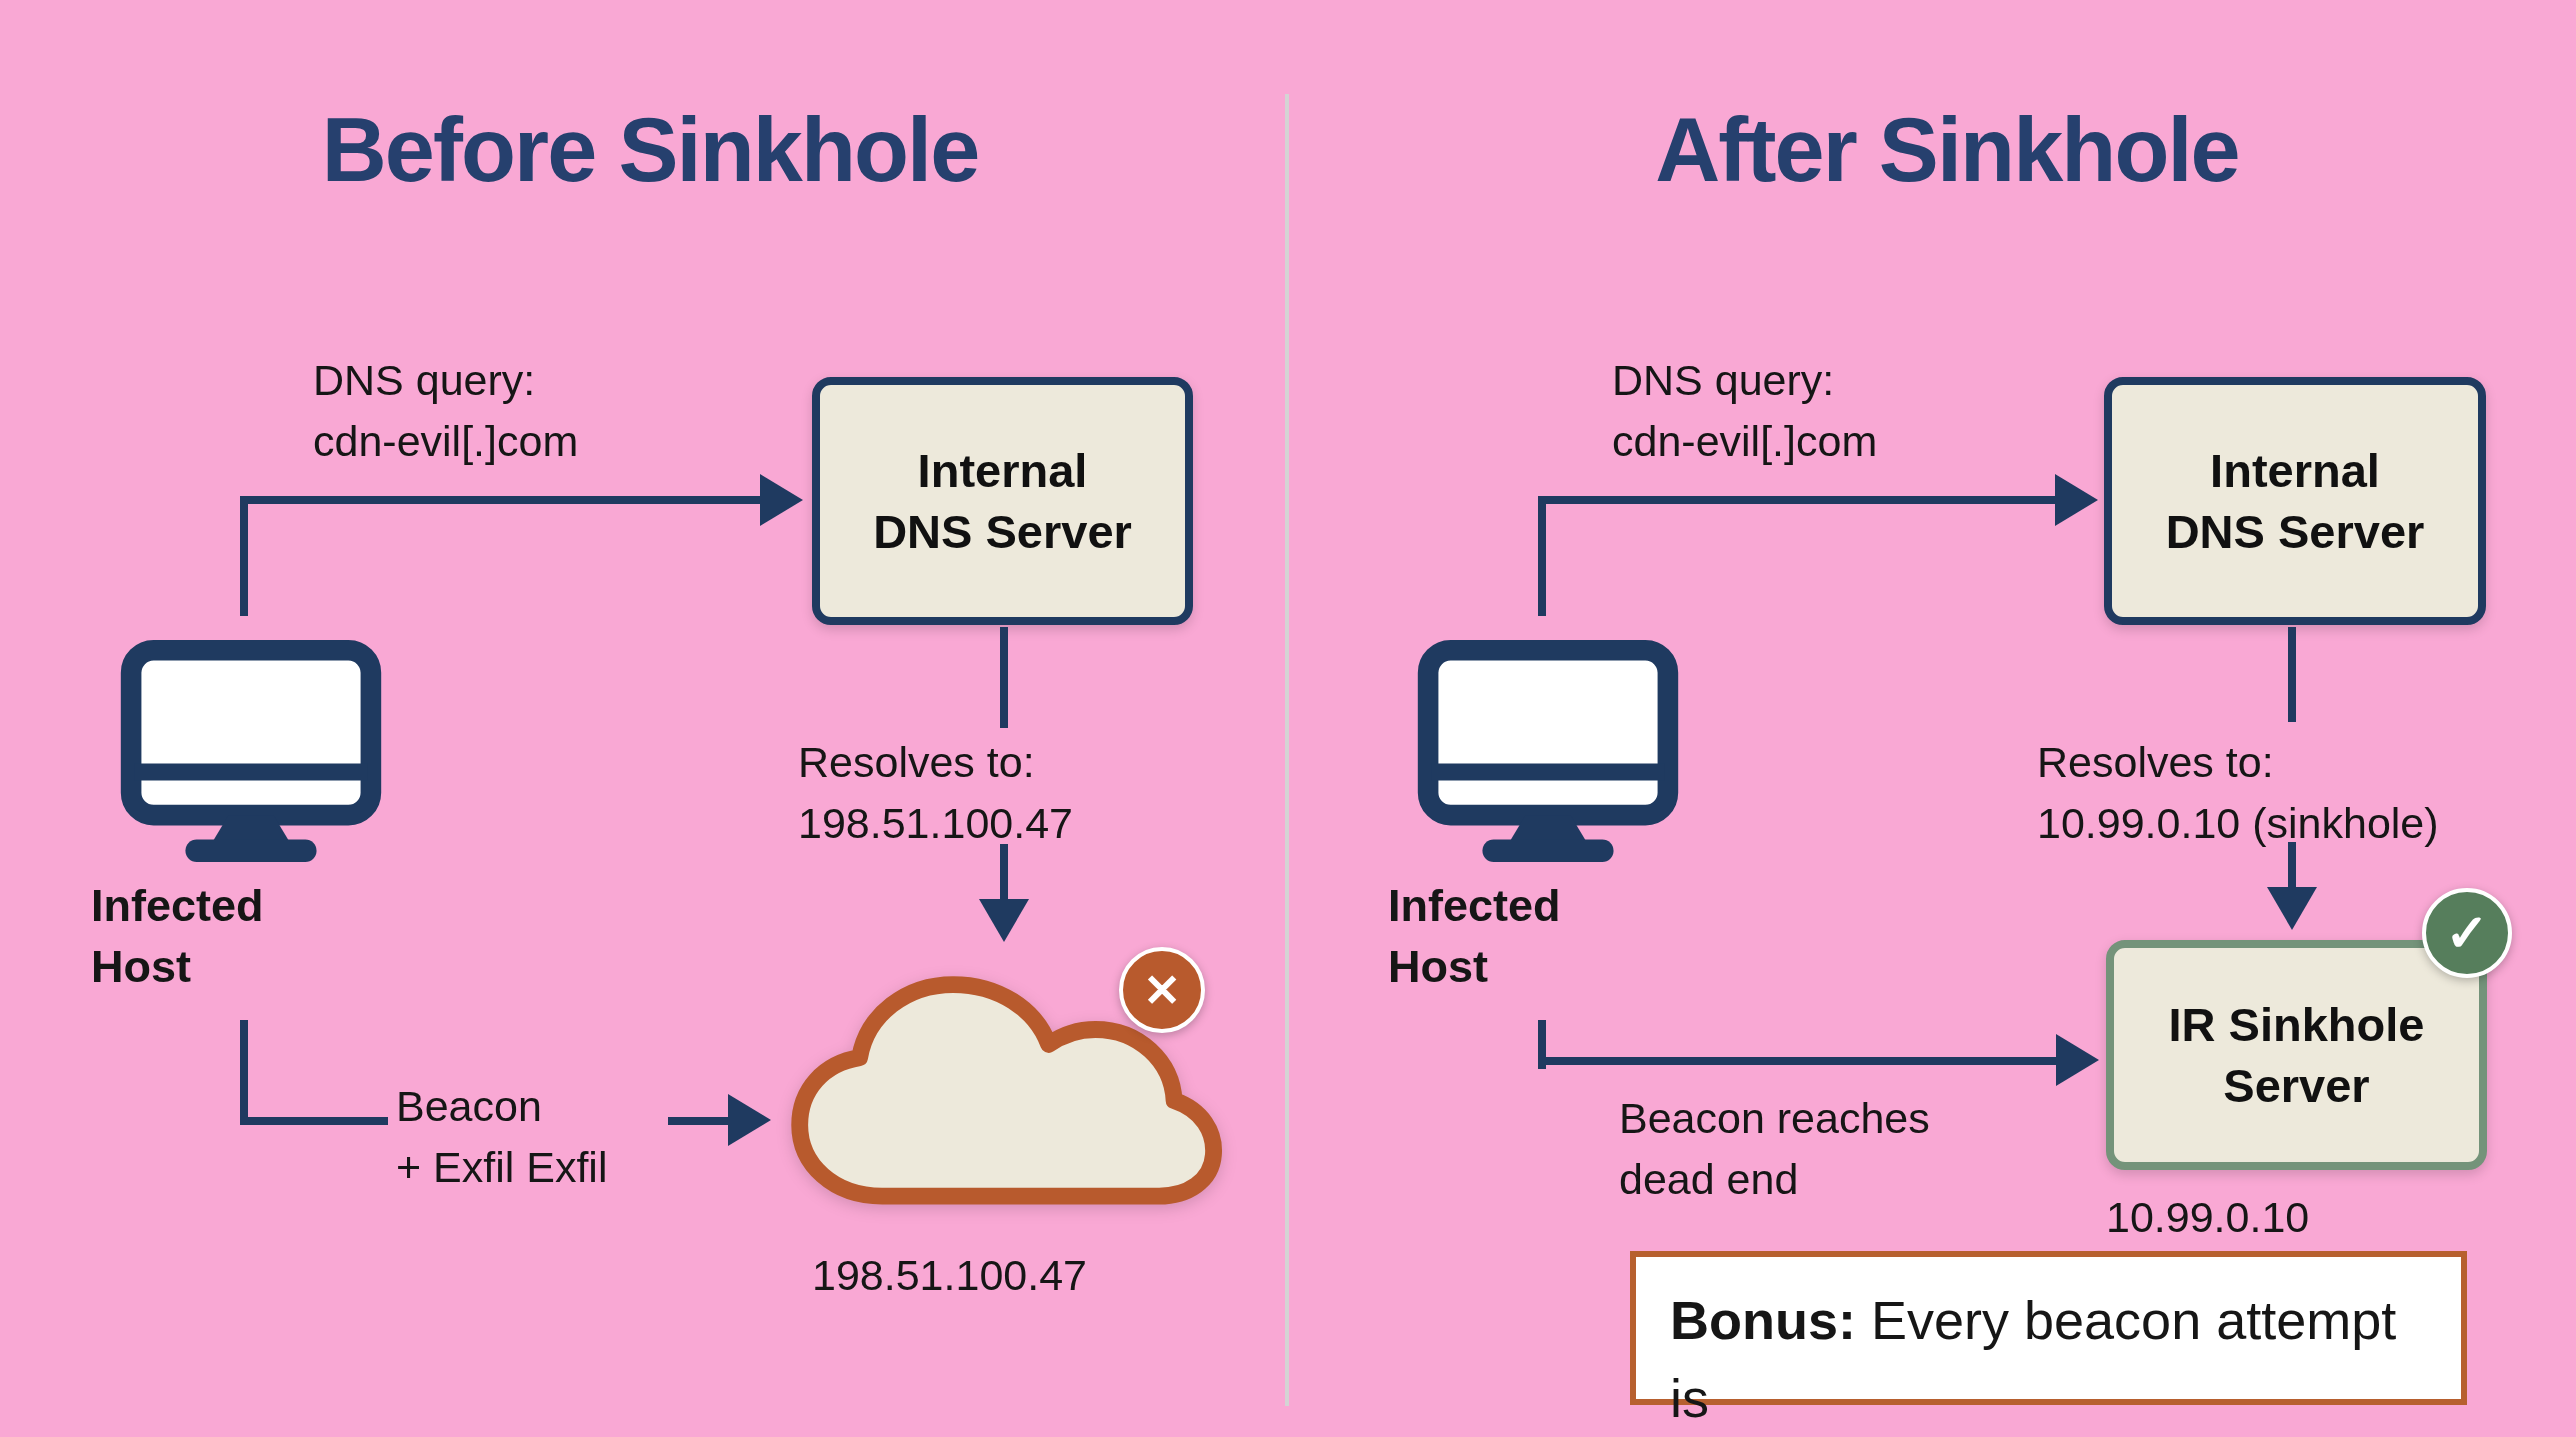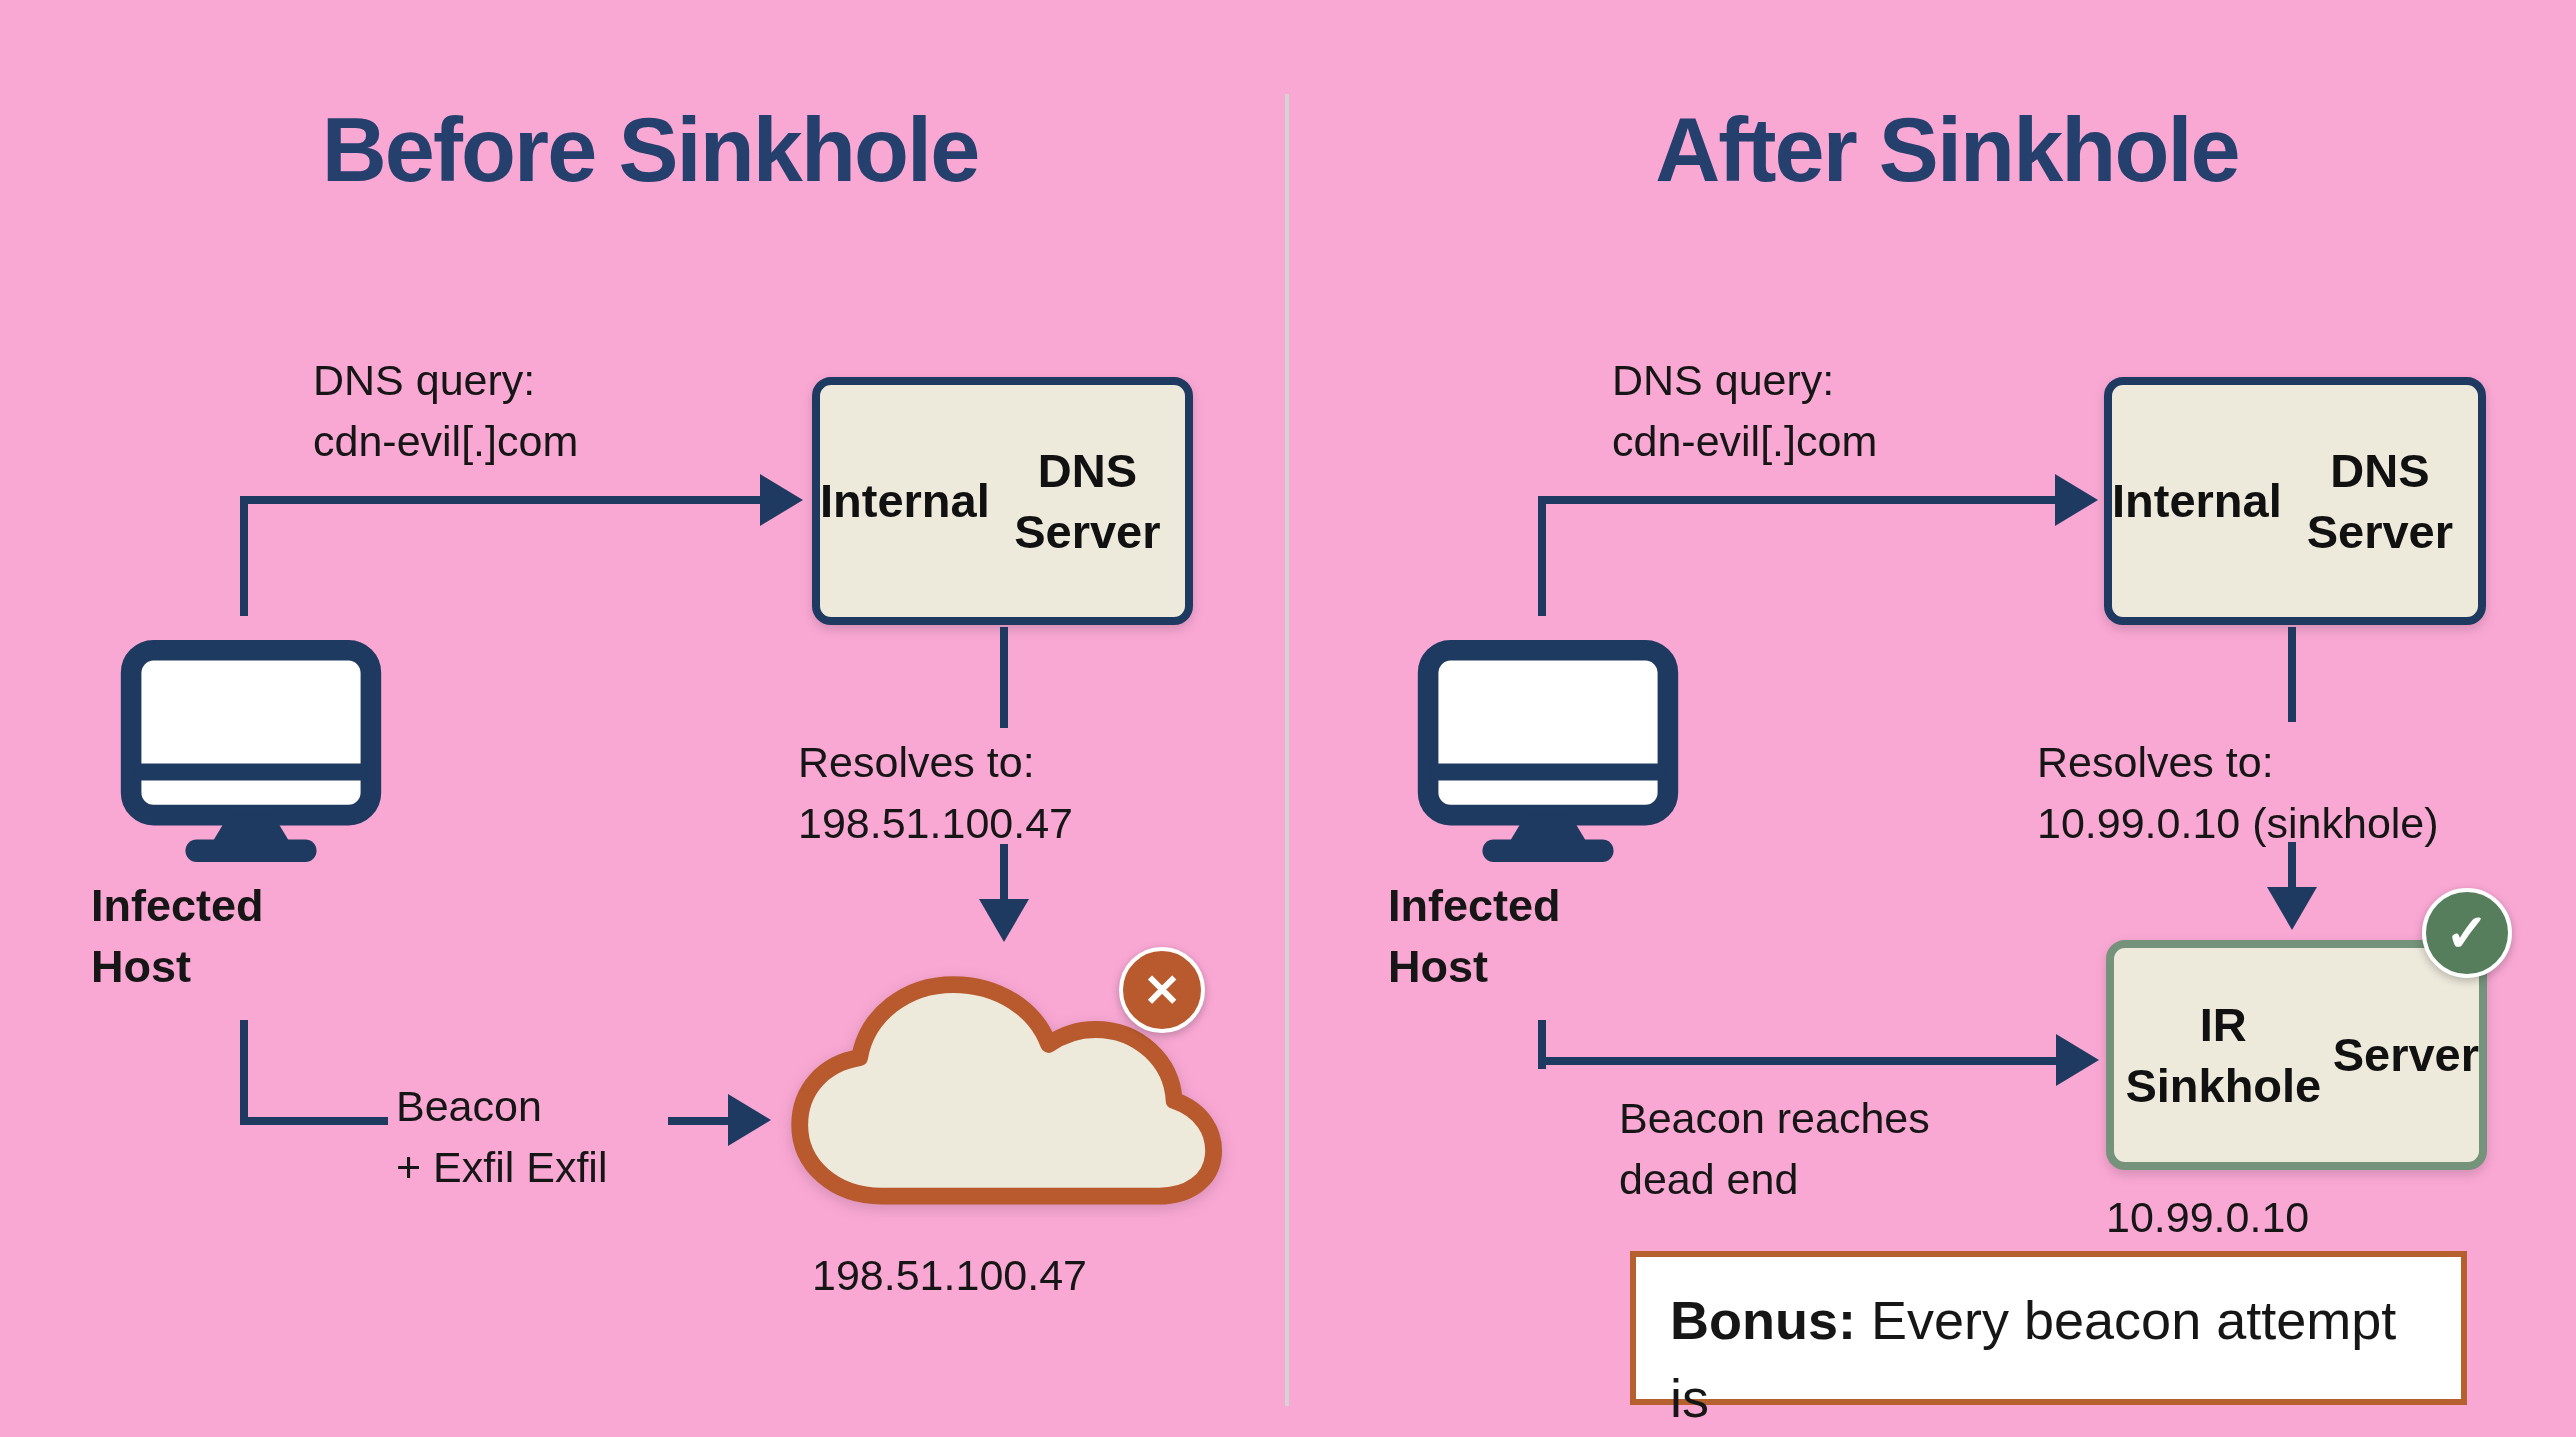--- a/index.html
+++ b/index.html
@@ -4,21 +4,21 @@
 <style>
   html,body{margin:0;padding:0;background:#ffffff;}
   .stage{position:relative;width:2576px;height:1438px;background:#f9a8d4;overflow:hidden;
          font-family:"Liberation Sans", sans-serif;color:#161616;}
   .title{position:absolute;font-weight:bold;color:#26406E;font-size:90px;letter-spacing:-1.9px;
          text-align:center;line-height:1.1;}
   .lbl{position:absolute;text-align:left;font-size:43px;line-height:1.42;color:#161616;}
   .lbl .ln{display:block;}
   .lbl.bold{font-weight:bold;font-size:45px;line-height:1.35;}
   .node{position:absolute;background:#EDE9DB;border:8.4px solid #1F3A60;border-radius:19px;
-        display:flex;flex-direction:row;justify-content:center;align-items:center;
+        display:flex;flex-direction:column;justify-content:center;align-items:center;
         font-weight:bold;font-size:47px;line-height:1.3;color:#111;box-sizing:border-box;
         box-shadow:0 4.7px 11.2px rgba(0,0,0,.15);text-align:center;}
   .node.green{border-color:#74937A;}
   .hline,.vline{position:absolute;background:#1F3A60;}
   .arr-r{position:absolute;width:0;height:0;border-top:26px solid transparent;
          border-bottom:26px solid transparent;border-left:43px solid #1F3A60;}
   .arr-d{position:absolute;width:0;height:0;border-left:25px solid transparent;
          border-right:25px solid transparent;border-top:43px solid #1F3A60;}
   .badge{position:absolute;border-radius:50%;border:4.7px solid #fff;display:flex;align-items:center;
          justify-content:center;color:#fff;font-weight:bold;box-shadow:0 2.8px 9.4px rgba(0,0,0,.25);

